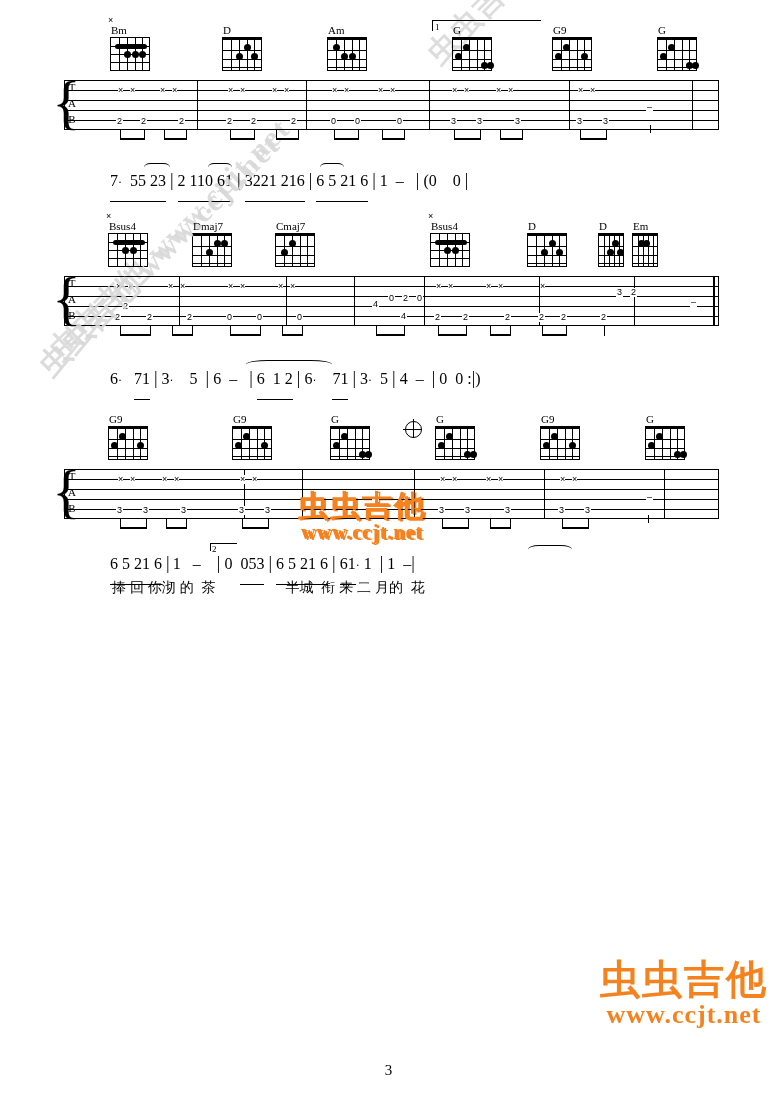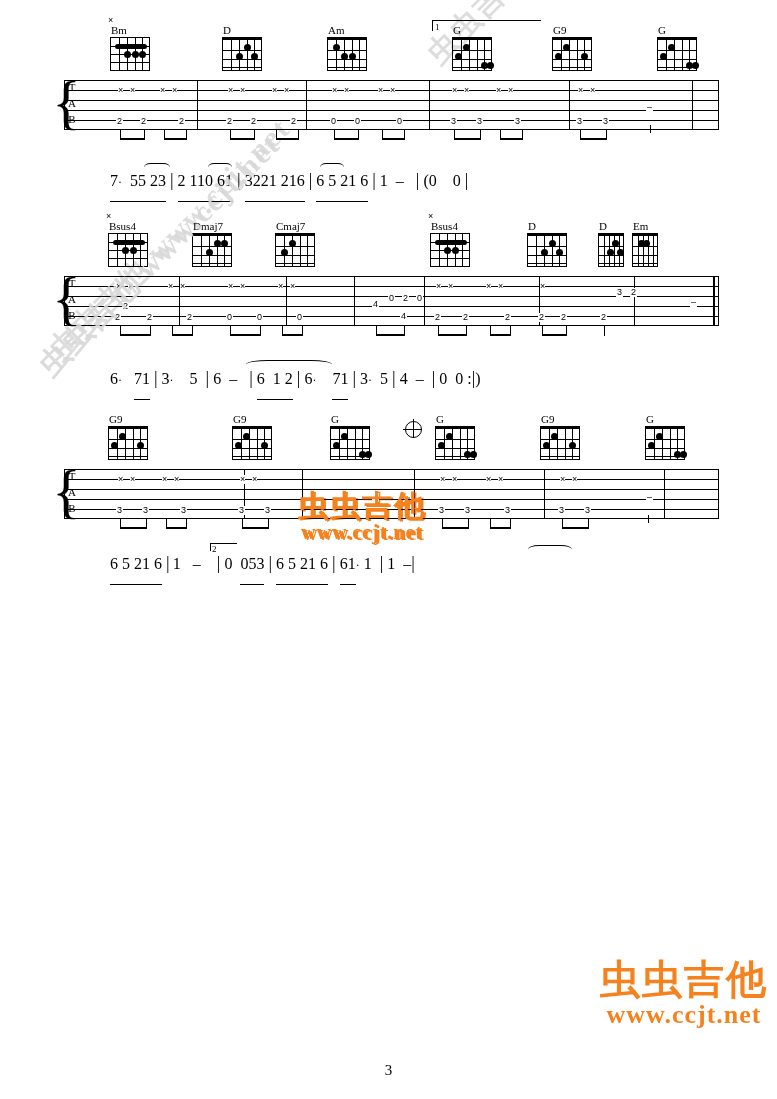--- a/index.html
+++ b/index.html
@@ -841,20 +841,21 @@
     <div class="stem" style="left:648px;top:110px;height:8px;"></div>
 
     <div class="volta" style="left:210px;top:138px;width:26px;"></div>
     <div class="bracketnum" style="left:212px;top:139px;">2</div>
 
     <div class="melody" style="left:110px;top:148px;">
       <span class="und">6&nbsp;5&nbsp;21&nbsp;6</span>&nbsp;<span style="font-size:18px">|</span><span style="font-size:13px">&nbsp;</span>1&nbsp;&nbsp;&nbsp;–&nbsp;&nbsp;&nbsp;&nbsp;<span style="font-size:18px">|</span>&nbsp;0&nbsp;&nbsp;<span class="und">053</span>&nbsp;<span style="font-size:18px">|</span>&nbsp;<span class="und">6&nbsp;5&nbsp;21&nbsp;6</span>&nbsp;<span style="font-size:18px">|</span>&nbsp;<span class="und">61</span><span style="font-size:12px">·</span>&nbsp;1&nbsp;&nbsp;<span style="font-size:18px">|</span>&nbsp;1&nbsp;&nbsp;–<span style="font-size:18px">|</span>
     </div>
     <div class="tie" style="left:528px;top:140px;width:44px;"></div>
 
+    <div class="lyrics" style="left:112px;top:174px;">捧&nbsp;回&nbsp;你沏&nbsp;的&nbsp;&nbsp;茶&nbsp;&nbsp;&nbsp;&nbsp;&nbsp;&nbsp;&nbsp;&nbsp;&nbsp;&nbsp;&nbsp;&nbsp;&nbsp;&nbsp;&nbsp;&nbsp;&nbsp;&nbsp;半城&nbsp;&nbsp;衔&nbsp;来&nbsp;二&nbsp;月的&nbsp;&nbsp;花</div>
 
     <div class="wm-logo mid" style="left:298px;top:86px;z-index:5;">
       <span class="cn">虫虫吉他</span>
       <span class="url">www.ccjt.net</span>
     </div>
   </div>
 
   <div class="pagenum" style="top:1062px;">3</div>
 </div>
 

